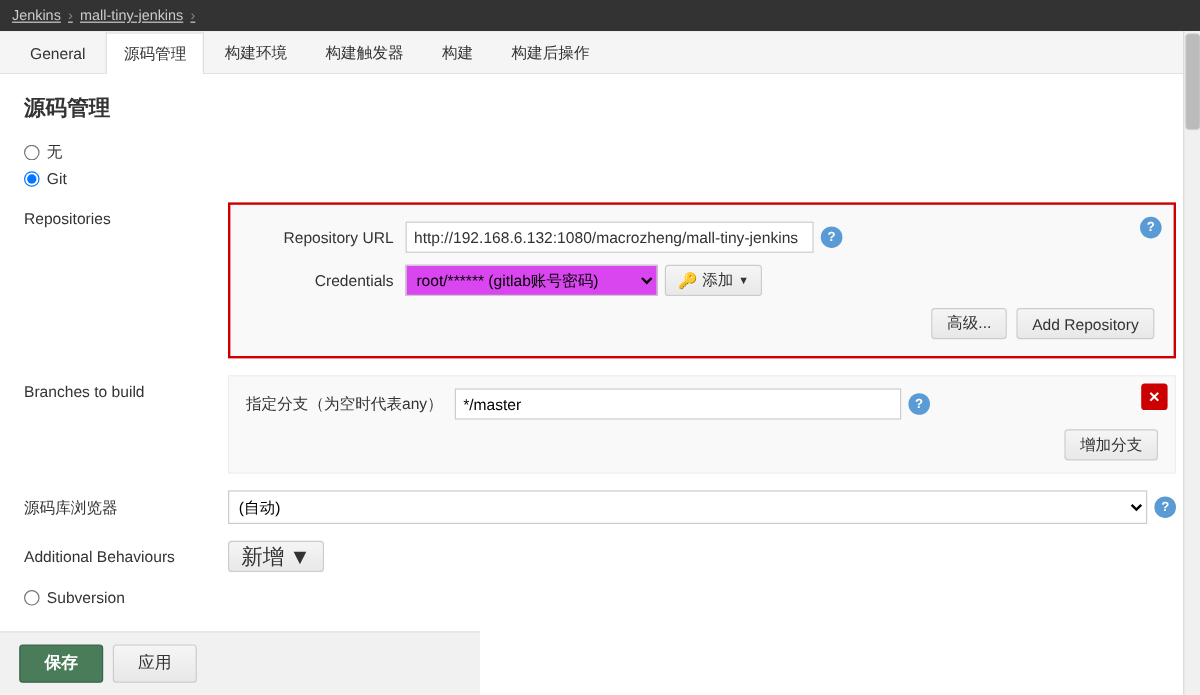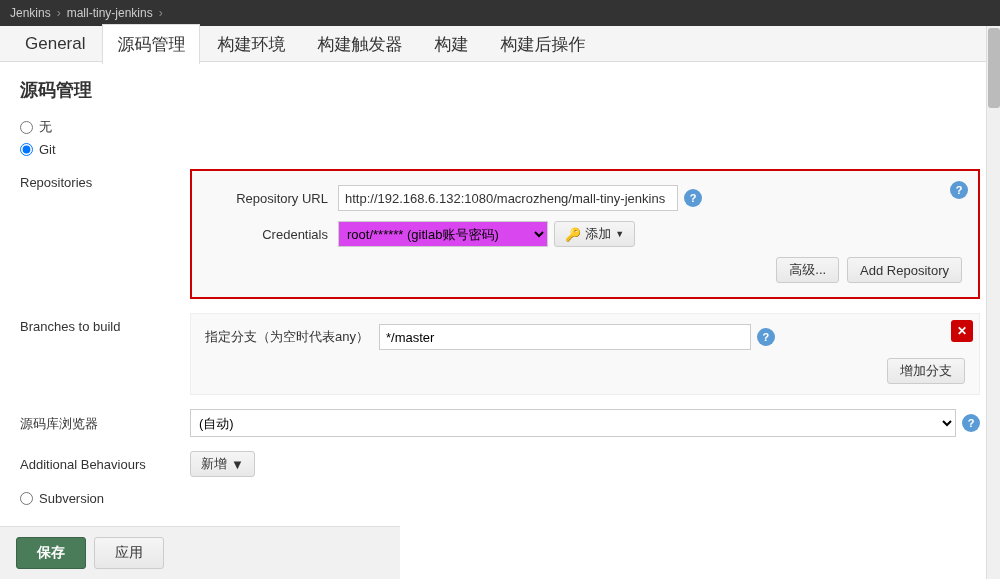--- a/index.html
+++ b/index.html
@@ -7,37 +7,38 @@
 
     
     .top-bar {
       background: #333;
       color: #ccc;
       height: 26px;
       display: flex;
       align-items: center;
       padding: 12px 10px;
       font-size: 12px;
+      text-decoration: underline;
     }
     .top-bar a { color: #ccc; text-decoration: none; }
     .top-bar .separator { margin: 0 6px; color: #888; }
 
     
     .tabs-bar {
       background: #f5f5f5;
       border-bottom: 1px solid #ddd;
       display: flex;
       align-items: center;
       padding: 0 10px;
       height: 36px;
     }
     .tab-item {
       padding: 8px 14px;
       cursor: pointer;
-      font-size: 17px;
+      font-size: 13px;
       color: #333;
       border: 1px solid transparent;
       border-bottom: none;
       margin-right: 2px;
       background: transparent;
     }
     .tab-item.active {
       background: #fff;
       border-color: #ddd;
       border-bottom-color: #fff;
@@ -256,21 +257,21 @@
     .behaviours-row {
       display: flex;
       align-items: center;
     }
     .add-new-btn {
       height: 26px;
       background: linear-gradient(to bottom, #f5f5f5, #e8e8e8);
       border: 1px solid #ccc;
       border-radius: 3px;
       padding: 0 10px;
-      font-size: 13px;
+      font-size: 18px;
       cursor: pointer;
       display: flex;
       align-items: center;
       gap: 4px;
       color: #333;
     }
 
     
     .bottom-bar {
       position: fixed;

